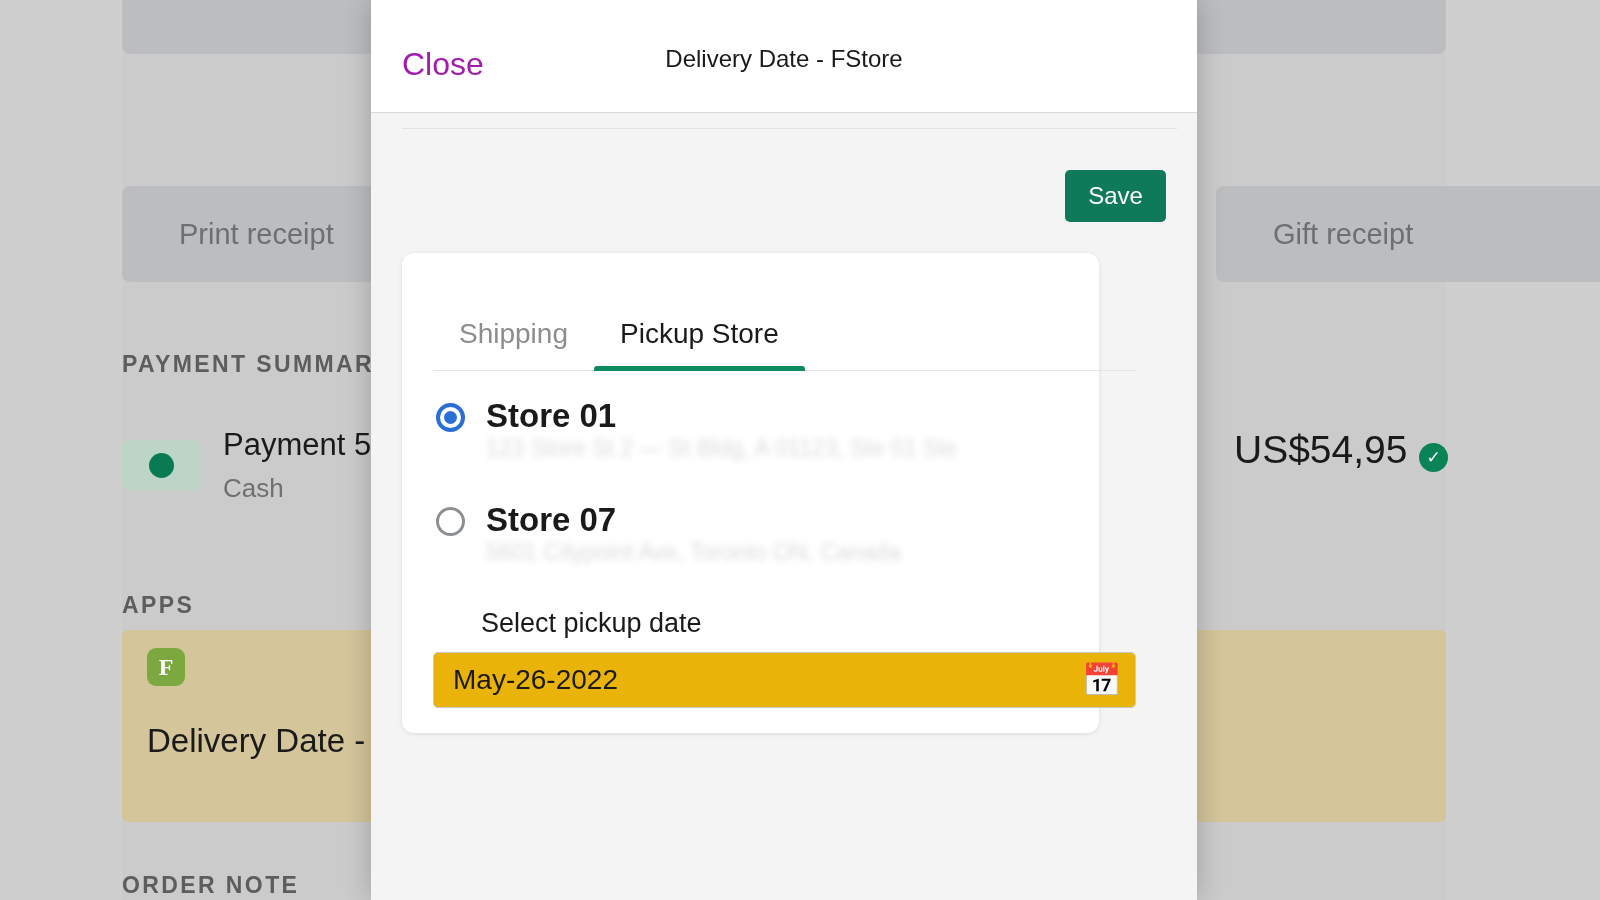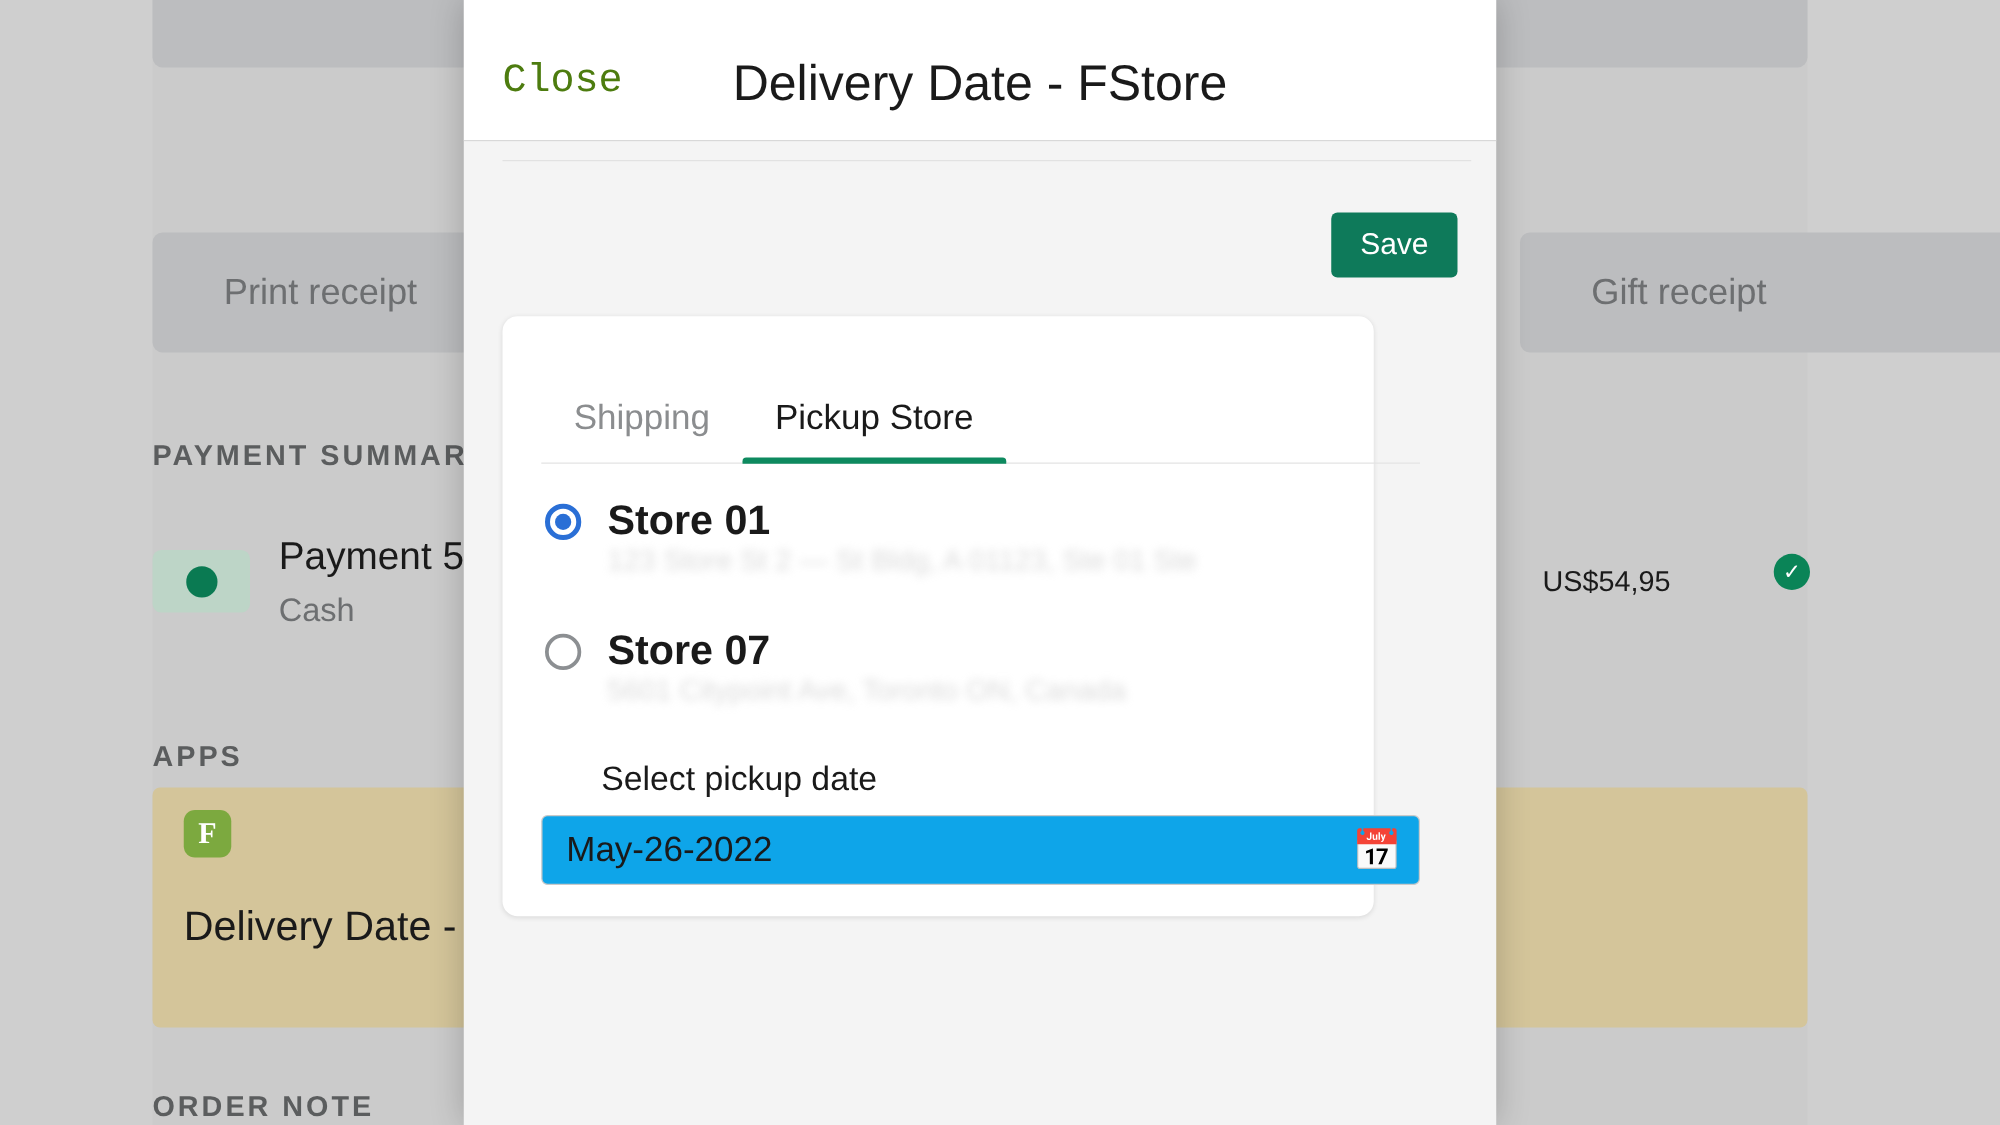--- a/index.html
+++ b/index.html
@@ -79,23 +79,22 @@
     font-size: 31px; color: #1a1a1a;
   }
   .bg-pay-sub {
     position: absolute;
     left: 101px; top: 40px;
     font-size: 26px; color: #6d6f71;
   }
   .bg-pay-amount {
     position: absolute;
     left: 1112px; top: -5px;
-    font-size: 23px; color: #1a1a1a;
-    white-space: nowrap;
-    margin-top: 24px;
+    font-size: 39px; color: #1a1a1a;
+    white-space: nowrap;
   }
   .bg-pay-check {
     position: absolute;
     left: 1297px; top: 10px;
     width: 29px; height: 29px; border-radius: 50%;
     background: #0a8457;
     display: flex; align-items: center; justify-content: center;
     color: #fff; font-size: 17px; line-height: 1;
   }
 
@@ -146,31 +145,31 @@
   .modal-header {
     position: relative;
     height: 113px;
     background: #ffffff;
     border-bottom: 1px solid #d8d8d8;
   }
   .modal-close {
     position: absolute;
     left: 31px; top: 46px;
     font-size: 32px;
-    color: #4d7c0f;
+    color: #a21caf;
     cursor: pointer;
     background: none; border: none;
-    font-family: Liberation Mono, monospace;
+    font-family: Liberation Sans, sans-serif;
     padding: 0;
   }
   .modal-title {
     position: absolute;
     left: 0; right: 0; top: 45px;
     text-align: center;
-    font-size: 40px;
+    font-size: 24px;
     color: #1a1a1a;
   }
 
   .modal-rule {
     position: absolute;
     left: 31px; top: 128px;
     width: 775px; height: 1px;
     background: #e2e2e2;
   }
 
@@ -278,21 +277,21 @@
     position: absolute;
     left: 31px; top: 0;
     font-size: 27px;
     color: #1a1a1a;
     margin-left: 48px;
   }
   .date-input-wrap {
     position: absolute;
     left: 31px; top: 44px;
     width: 703px; height: 56px;
-    background: #0ea5e9;
+    background: #eab308;
     border: 1px solid #c9c9c9;
     border-radius: 5px;
   }
   .date-input {
     position: absolute;
     left: 19px; top: 0;
     width: 600px; height: 54px;
     border: none; outline: none;
     background: transparent;
     font-size: 28px;

